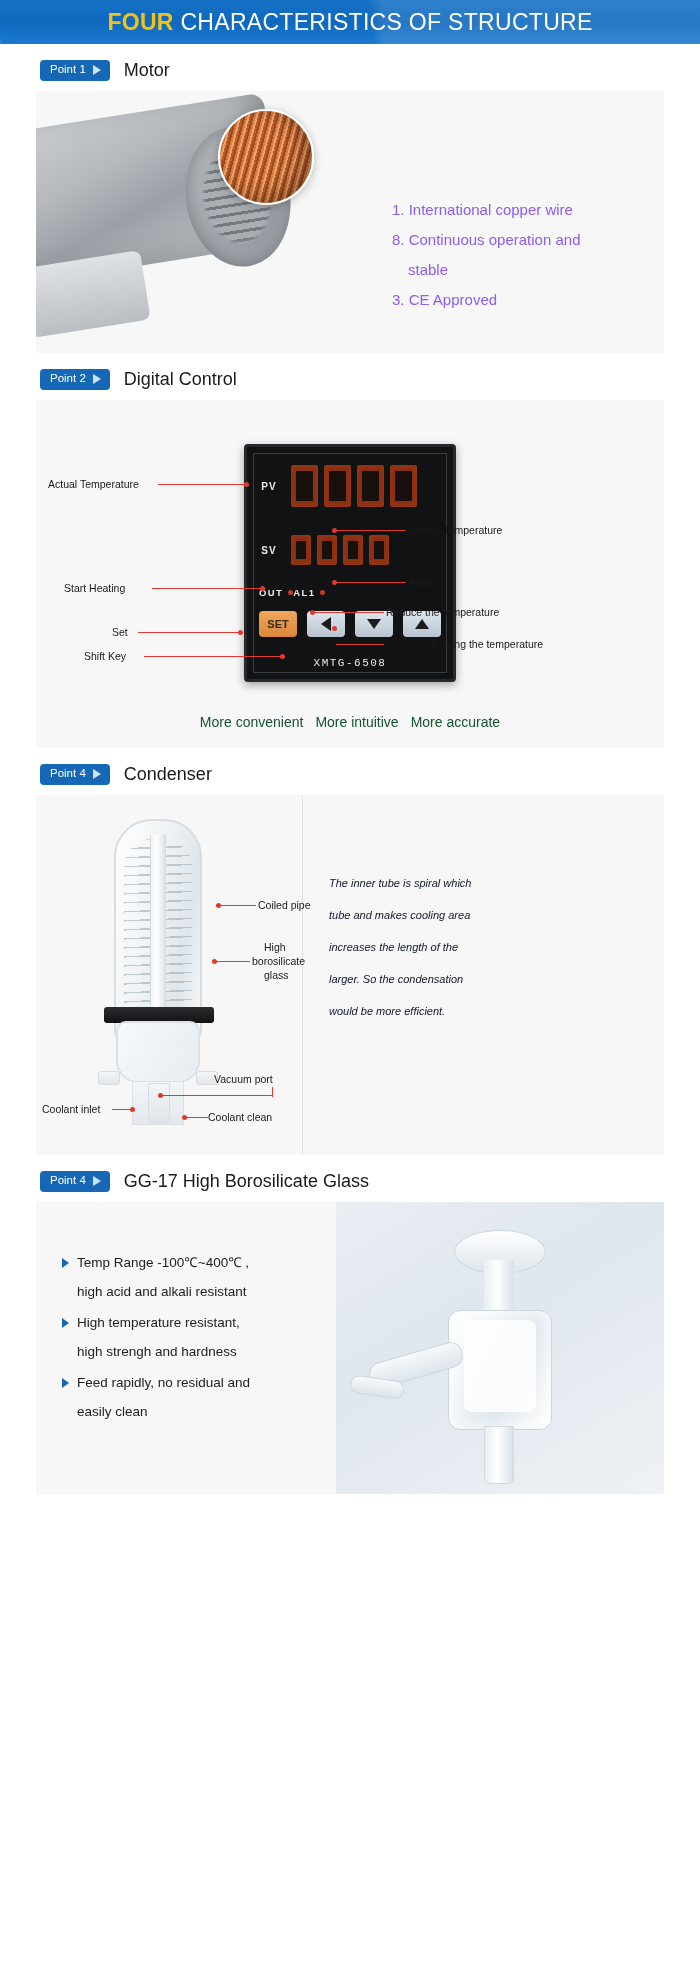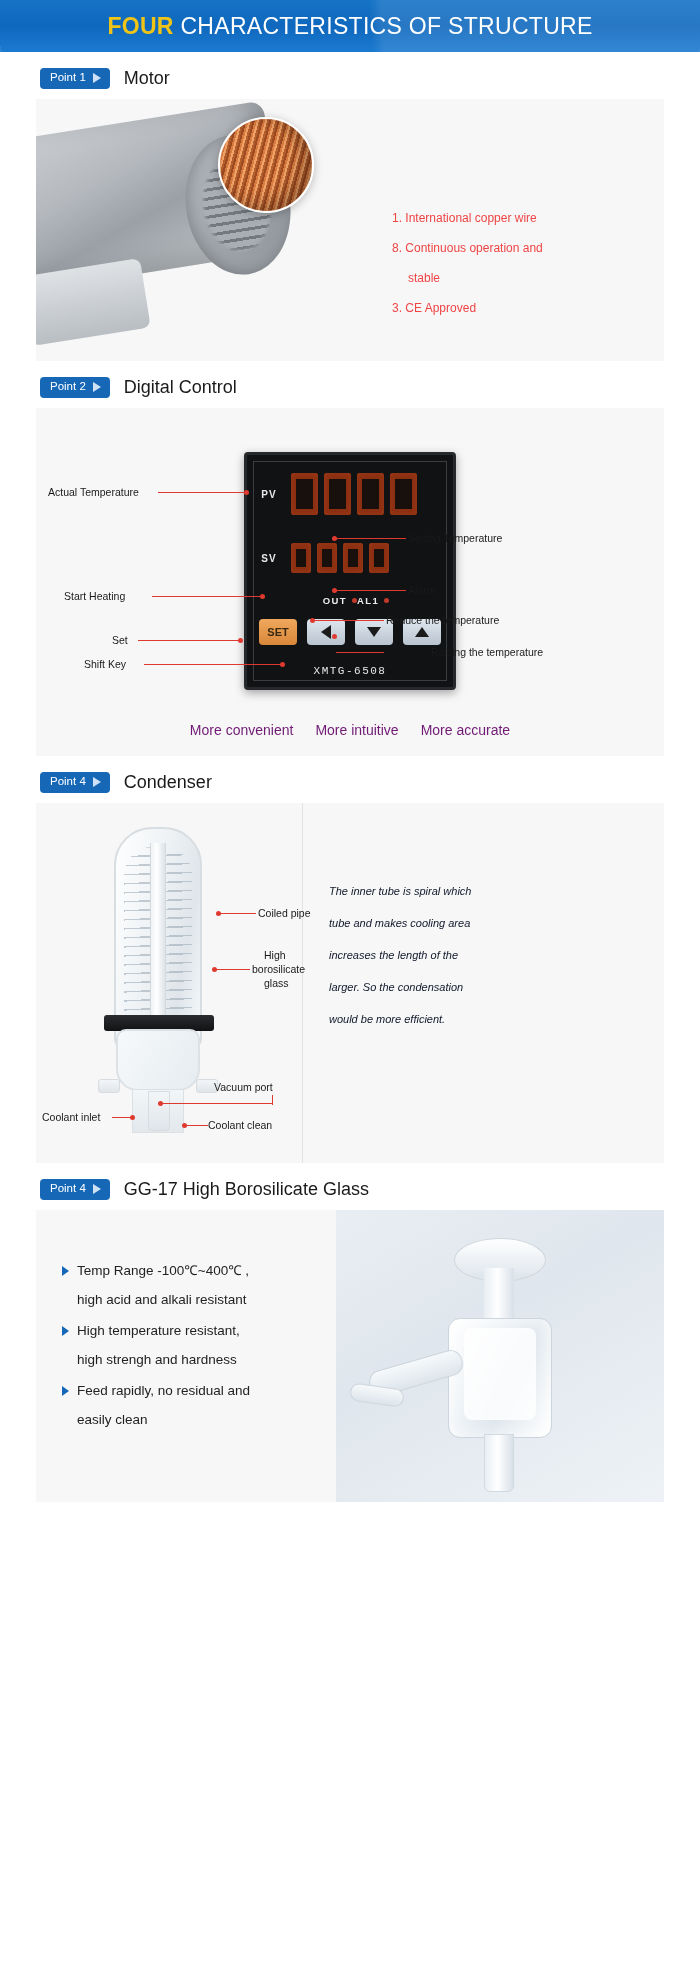--- a/index.html
+++ b/index.html
@@ -6,21 +6,21 @@
   body {
     width: 700px;
     background: #ffffff;
     font-family: "Liberation Sans", sans-serif;
     color: #222;
   }
   .page { width: 700px; position: relative; }
 
   
   .banner {
-    height: 52px;
+    height: 44px;
     background: linear-gradient(180deg, #1573c6 0%, #0f68bd 50%, #1b7ad0 100%);
     display: flex; align-items: center; justify-content: center;
     position: relative; overflow: hidden;
   }
   .banner::before {
     content: ""; position: absolute; inset: 0;
     background:
       linear-gradient(75deg, rgba(255,255,255,.07) 0 2px, transparent 2px 60px),
       linear-gradient(-55deg, rgba(255,255,255,.06) 0 2px, transparent 2px 90px),
       radial-gradient(circle at 88% 20%, rgba(255,255,255,.10) 0 38%, transparent 40%);
@@ -92,21 +92,21 @@
   .coil-zoom {
     position: absolute; left: 182px; top: 18px;
     width: 96px; height: 96px; border-radius: 50%;
     background: repeating-linear-gradient(105deg,
       #9c4a22 0 2px, #d97b3f 2px 4px, #f0a46a 4px 6px, #b55f2c 6px 8px);
     box-shadow: 0 2px 10px rgba(0,0,0,.25), inset -10px -6px 18px rgba(0,0,0,.30);
     border: 2px solid #ffffff;
   }
   .motor-list {
     flex: 1; padding: 104px 0 0 26px;
-    font-size: 12px; line-height: 30px; color: #ef4444;
+    font-size: 15px; line-height: 30px; color: #8b5cf6;
   }
   .motor-list .indent { padding-left: 16px; }
 
   
   .dc-panel { height: 348px; }
   .controller {
     position: absolute; left: 50%; top: 44px; transform: translateX(-50%);
     width: 212px; height: 238px; background: #111214;
     border: 3px solid #26282b; border-radius: 4px;
     box-shadow: 0 3px 10px rgba(0,0,0,.35);
@@ -126,21 +126,21 @@
       linear-gradient(180deg, #8a2f12 0 6px, transparent 6px),
       linear-gradient(0deg, #8a2f12 0 6px, transparent 6px),
       linear-gradient(90deg, #8a2f12 0 5px, transparent 5px),
       linear-gradient(270deg, #8a2f12 0 5px, transparent 5px),
       #18100d;
     box-shadow: inset 0 0 6px rgba(200,80,30,.35);
   }
   .seg.small { width: 20px; height: 30px; }
   .indicators {
     position: absolute; top: 140px; left: 12px; right: 0;
-    display: flex; justify-content: center;
+    display: flex; justify-content: flex-start;
     color: #ececec; font-size: 9.5px; letter-spacing: 1.4px; font-weight: 700;
   }
   .ind { display: flex; align-items: center; gap: 5px; }
   .dot-led { width: 5px; height: 5px; border-radius: 50%; background: #c0392b; }
   .keys {
     position: absolute; top: 164px; left: 12px; right: 12px;
     display: flex; justify-content: space-between; align-items: center;
   }
   .key {
     width: 38px; height: 26px; border-radius: 4px;
@@ -155,22 +155,22 @@
   .model {
     position: absolute; bottom: 10px; left: 0; right: 0; text-align: center;
     color: #e7e7e7; font-size: 11px; letter-spacing: 1.5px;
     font-family: "Liberation Mono", monospace;
   }
   .callout { position: absolute; font-size: 10.5px; color: #1a1a1a; white-space: nowrap; }
   .lead { position: absolute; background: #e03a30; height: 1px; }
   .lead-dot { position: absolute; width: 5px; height: 5px; border-radius: 50%; background: #e03a30; }
   .taglines {
     position: absolute; bottom: 18px; left: 0; right: 0;
-    display: flex; justify-content: center; gap: 22px;
-    font-size: 14px; color: #701a75; text-align: right;
+    display: flex; justify-content: center; gap: 12px;
+    font-size: 14px; color: #14532d; text-align: right;
   }
 
   
   .cond-panel { height: 360px; display: flex; }
   .cond-left { width: 266px; position: relative; }
   .cond-right {
     flex: 1; border-left: 1px solid #e3e3e3; padding: 72px 24px 0 26px;
     font-size: 11px; line-height: 32px; color: #0f172a; font-style: italic;
   }
   .glass-body {

